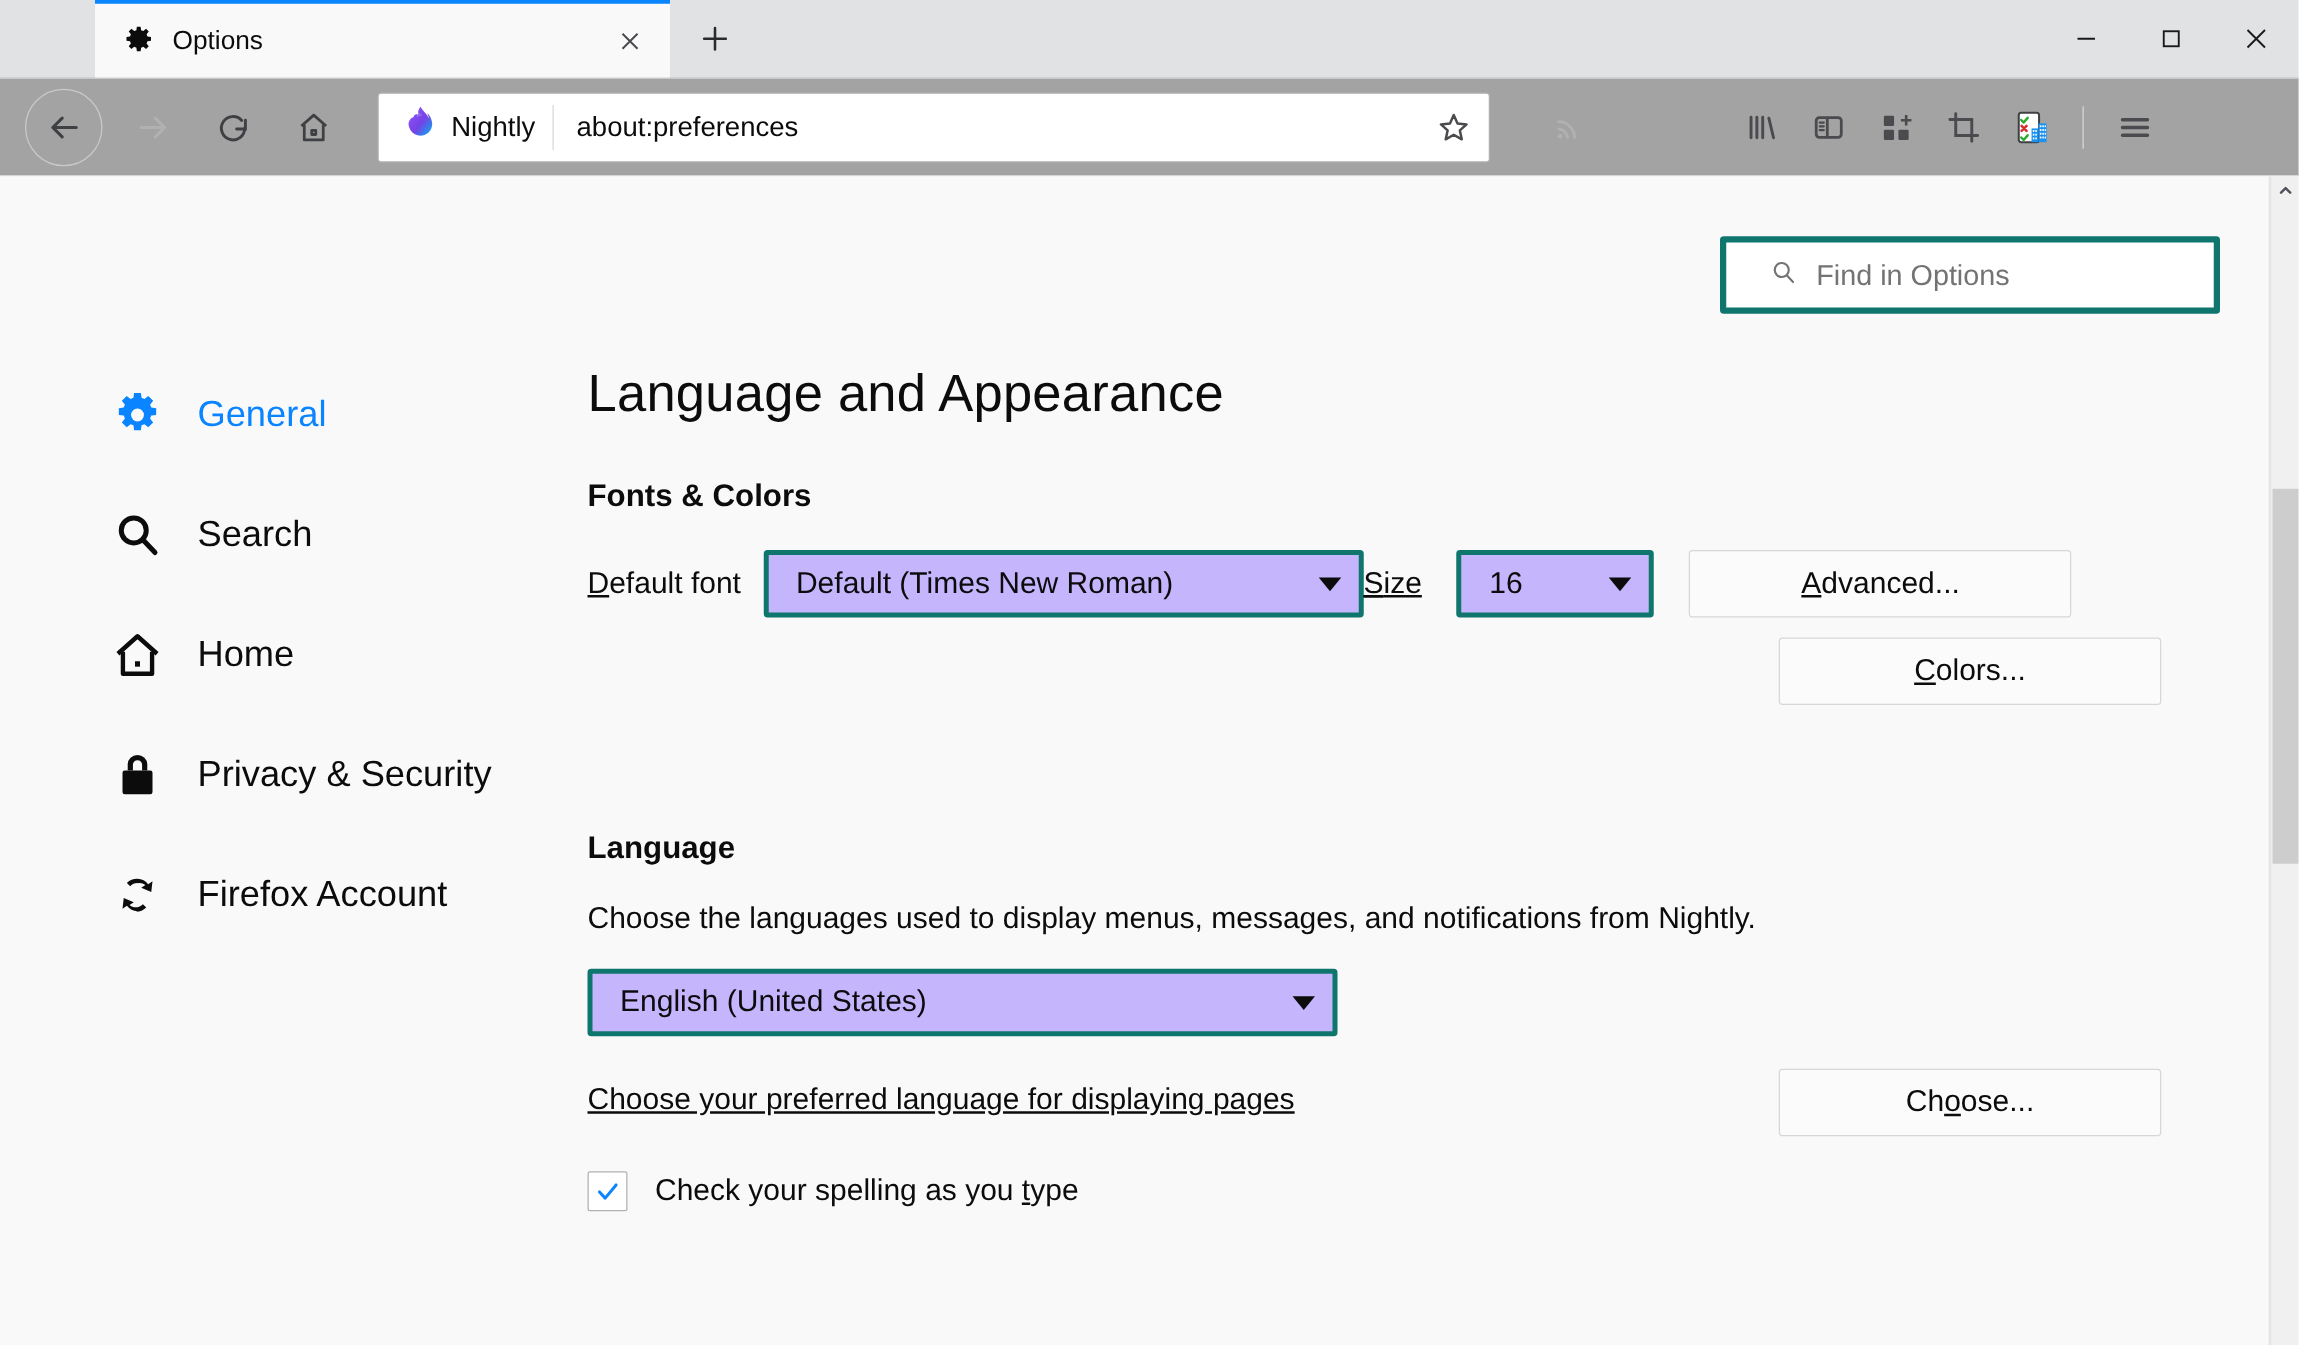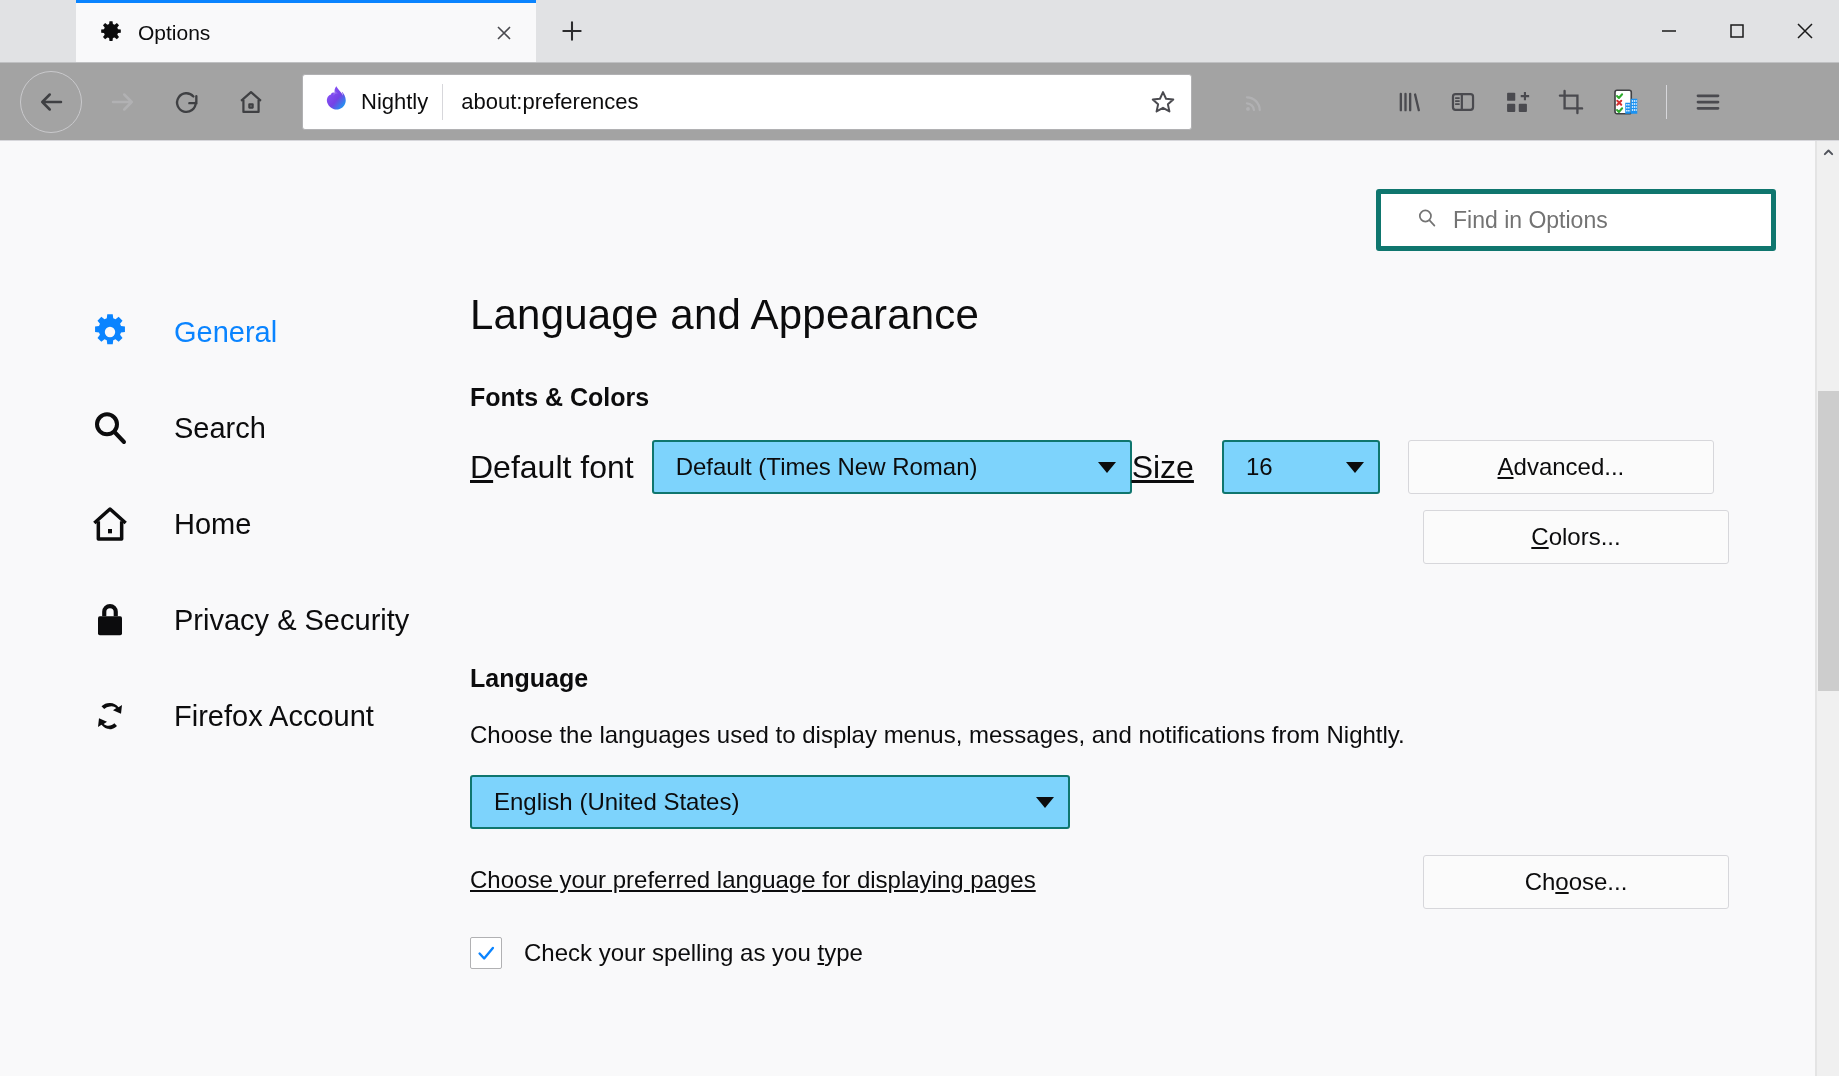--- a/index.html
+++ b/index.html
@@ -194,21 +194,20 @@
     flex: 0 0 470px;
     padding-top: 165px;
     padding-left: 88px;
   }
   .sbitem {
     display: flex;
     align-items: center;
     height: 52px;
     margin-bottom: 44px;
     color: #0c0c0d;
-    gap: 16px;
   }
   .sbitem.active { color: #0a84ff; }
   .sbicon {
     width: 44px; flex: 0 0 44px;
     display: flex; align-items: center; justify-content: center;
     margin-right: 26px;
   }
   .sblabel { font-size: 29px; }
 
   .main {
@@ -229,31 +228,31 @@
     font-weight: bold;
     color: #0c0c0d;
     margin-bottom: 28px;
   }
   .row {
     display: flex;
     align-items: center;
     margin-bottom: 16px;
   }
   .fieldlabel {
-    font-size: 32px;
+    font-size: 24px;
     color: #0c0c0d;
     margin-right: 18px;
     white-space: nowrap;
   }
   u { text-decoration: underline; text-underline-offset: 2px; }
 
   .select {
     height: 54px;
-    background: #7dd3fc;
-    border: 2px solid #0f766e;
+    background: #c4b5fd;
+    border: 4px solid #0f766e;
     border-radius: 3px;
     display: flex;
     align-items: center;
     padding: 0 14px 0 22px;
     font-size: 24px;
     color: #0c0c0d;
   }
   .select .val { flex: 1; white-space: nowrap; }
   .caret {
     margin-left: 22px;

